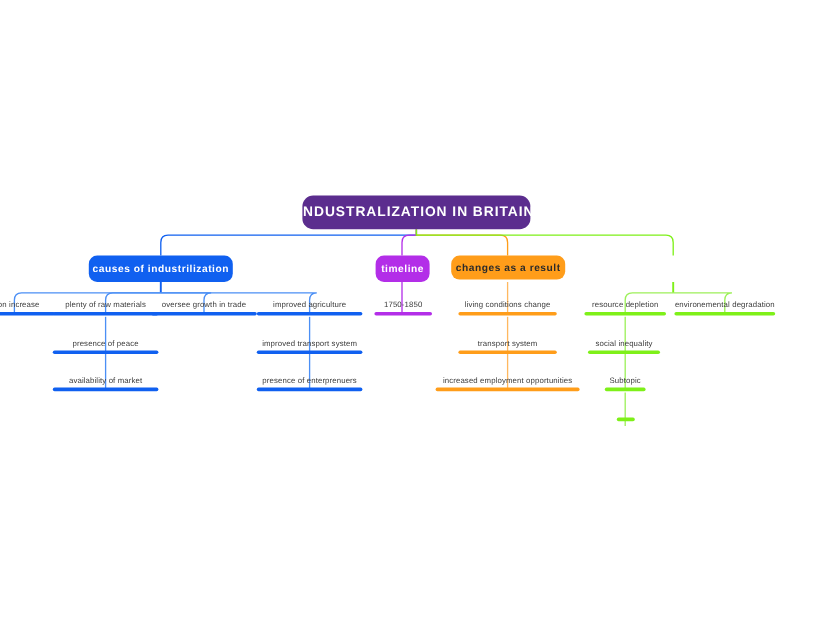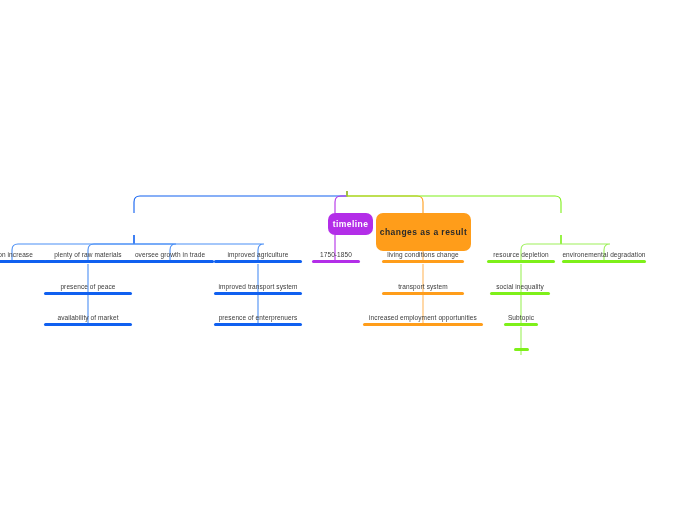--- a/index.html
+++ b/index.html
@@ -69,27 +69,33 @@
 
       <path d="M561 235 L561 244" stroke="#7ef019" stroke-width="1.6"></path>
       <path d="M561 244 L527 244 Q521 244 521 250 L521 262" stroke="#9df05a"></path>
       <path d="M561 244 L610 244 Q604 244 604 250 L604 262" stroke="#9df05a"></path>
       <path d="M521 264 L521 293" stroke="#9df05a"></path>
       <path d="M521 295 L521 325" stroke="#9df05a"></path>
       <path d="M521 327 L521 355" stroke="#9df05a"></path>
     </g>
   </svg>
 
+  <div class="pill root" style="left:252px;top:163px;width:190px;height:28px;background:#5b2d8e;">
+    <span>INDUSTRALIZATION IN BRITAIN</span>
+  </div>
 
+  <div class="pill lvl1" style="left:74px;top:213px;width:120px;height:22px;background:#1060f0;">
+    <span>causes of industrilization</span>
+  </div>
 
-  <div class="pill lvl1" style="left:328px;top:213px;width:45px;height:22px;background:#b32ee8;">
+  <div class="pill lvl1" style="left:313px;top:213px;width:45px;height:22px;background:#b32ee8;">
     <span>timeline</span>
   </div>
 
-  <div class="pill lvl1" style="left:376px;top:213px;width:95px;height:38px;background:#ff9d1a;color:#2b2b2b;">
+  <div class="pill lvl1" style="left:376px;top:213px;width:95px;height:20px;background:#ff9d1a;color:#2b2b2b;">
     <span>changes as a result</span>
   </div>
 
 
   <div class="uline" style="left:-22px;top:250px;width:68px;">
     <span class="txt">ation increase</span>
     <span class="bar" style="background:#1060f0;"></span>
   </div>
   <div class="uline" style="left:44px;top:250px;width:88px;">
     <span class="txt">plenty of raw materials</span>

